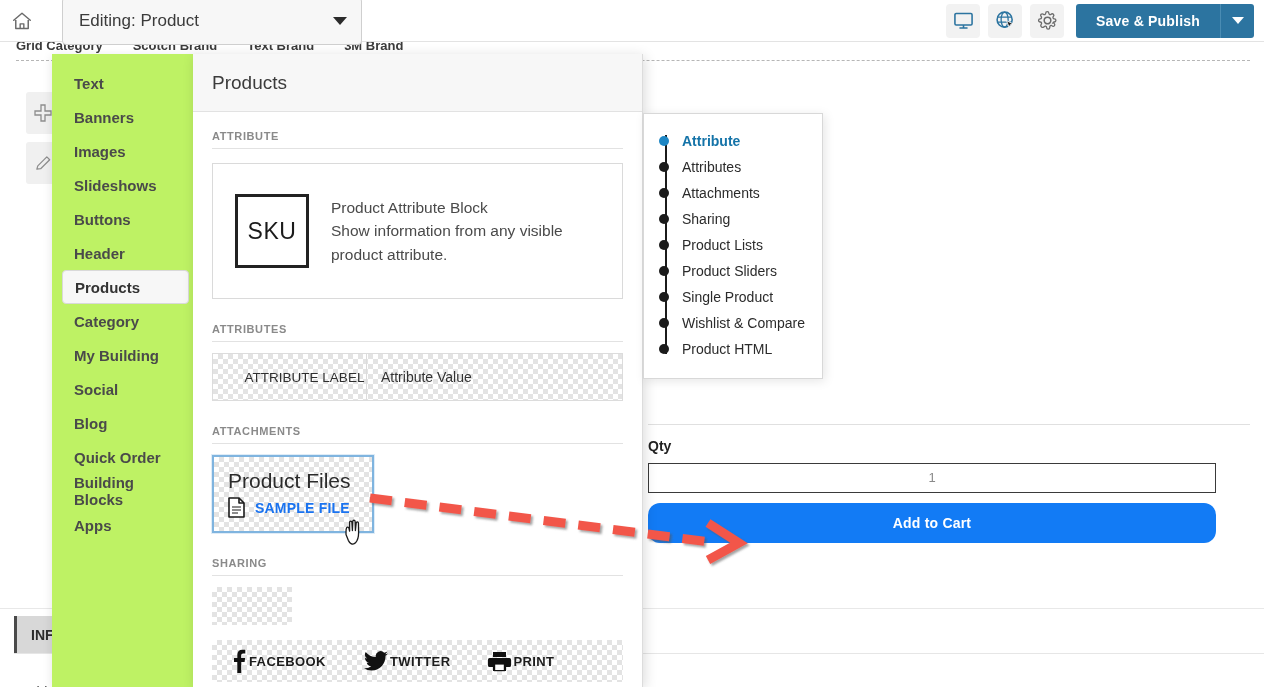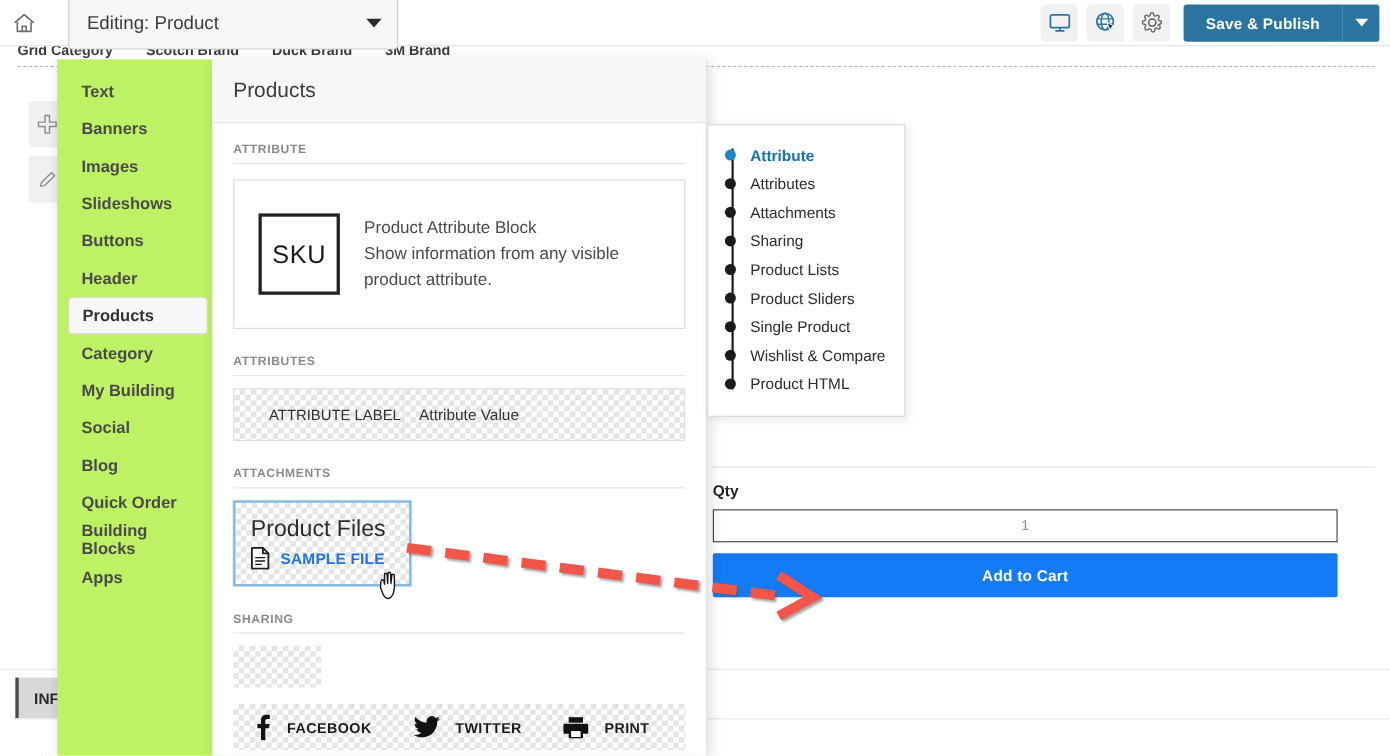--- a/index.html
+++ b/index.html
@@ -69,21 +69,21 @@
   .site-rule { position:absolute; left:648px; right:14px; top:382px; border-top:1px solid #e0e0e0; }
 
   .qty-label { position:absolute; left:648px; top:396px; font-size:14px; font-weight:bold; color:#222; }
   .qty-input {
     position:absolute; left:648px; top:421px; width:568px; height:30px;
     border:1px solid #3a3a3a; background:#fff;
     font-size:13px; color:#8a8a8a; text-align:center; line-height:28px; cursor:text;
   }
   .cart-btn {
     position:absolute; left:648px; top:461px; width:568px; height:40px;
-    background:#127bf5; border-radius:2px; color:#fff; font-size:14px; font-weight:bold;
+    background:#127bf5; border-radius:12px; color:#fff; font-size:14px; font-weight:bold;
     display:flex;align-items:center;justify-content:center; cursor:pointer; letter-spacing:.2px;
   }
   .site-rule2 { position:absolute; left:0px; right:0px; top:566px; border-top:1px solid #e8e8e8; }
 
   .info-tab {
     position:absolute; left:14px; top:574px; min-width:120px; height:37px;
     background:#d8d8d8; border-left:3px solid #4a4a4a;
     display:flex; align-items:center; padding-left:14px;
     font-size:14px; font-weight:bold; color:#2b2b2b; cursor:pointer;
   }
@@ -155,21 +155,21 @@
   .attach-card {
     width:162px; border:2px solid #7fb4df; padding:12px 14px 13px 14px; cursor:grabbing;
     box-shadow: 0 0 0 1px rgba(127,180,223,.25);
   }
   .attach-title { font-size:21px; color:#2b2b2b; margin-bottom:4px; }
   .attach-file { display:flex; align-items:center; gap:9px; }
   .attach-file .fname { font-size:14px; font-weight:bold; color:#1a73f0; letter-spacing:.2px; }
 
   .share-thumb { width:80px; height:38px; border:0; margin-bottom:15px; }
   .share-row { height:42px; display:flex; align-items:stretch; width:100%; }
-  .share-btn { display:flex;align-items:center; gap:14px; padding:0 20px 0 18px; cursor:pointer;text-align:center; }
+  .share-btn { display:flex;align-items:center; gap:2px; padding:0 20px 0 18px; cursor:pointer;text-align:center; }
   .share-btn .slabel { font-size:13px; font-weight:bold; color:#1c1c1c; letter-spacing:.4px; }
 
   
   .flyout {
     position:absolute; left:643px; top:113px; width:180px; height:266px;
     background:#fff; border:1px solid #d8d8d8; z-index:30;
     box-shadow: 2px 2px 10px rgba(0,0,0,.10);
     padding: 14px 0 0 0;
   }
   .fly-list { position:relative; padding-left:30px; }
@@ -194,21 +194,21 @@
 </head>
 <body>
 
 <div id="root">
 
   <div class="site">
 
     <div class="site-nav">
       <span>Grid Category</span>
       <span>Scotch Brand</span>
-      <span>Duck Brand</span>
+      <span>Text Brand</span>
       <span>3M Brand</span>
     </div>
     <div class="site-dashed"></div>
 
     <div class="edge-tools">
       <div class="edge-tool">
         <svg width="20" height="20" viewBox="0 0 20 20">
           <path d="M8 2h4v6h6v4h-6v6H8v-6H2V8h6z" fill="none" stroke="#8d8d8d" stroke-width="1.3"></path>
         </svg>
       </div>

